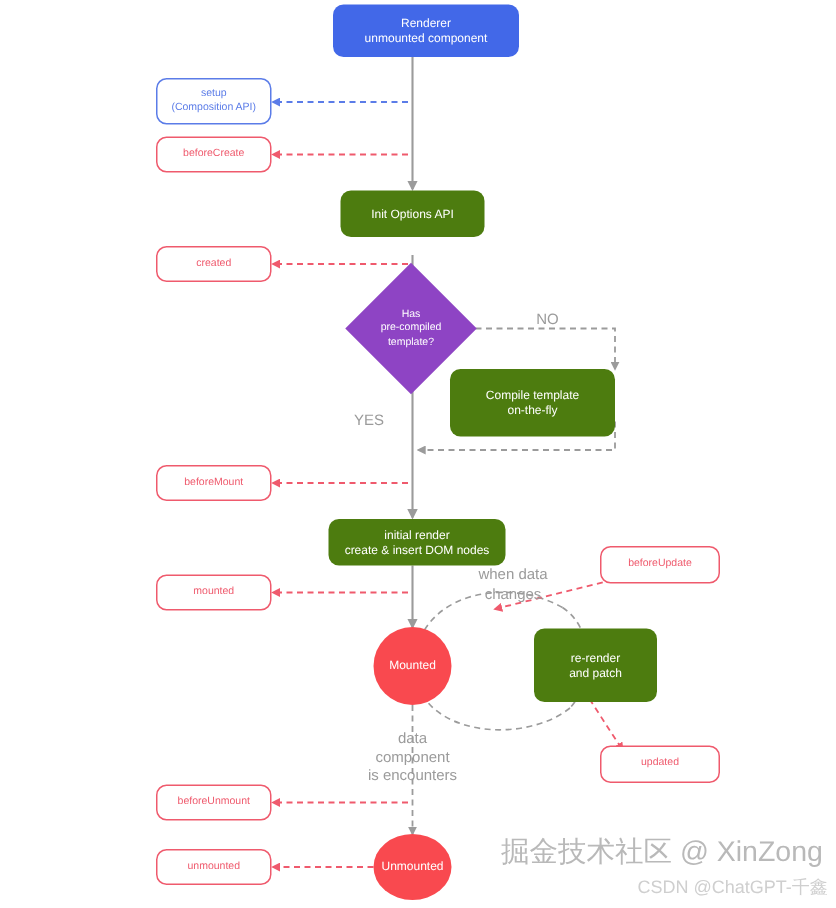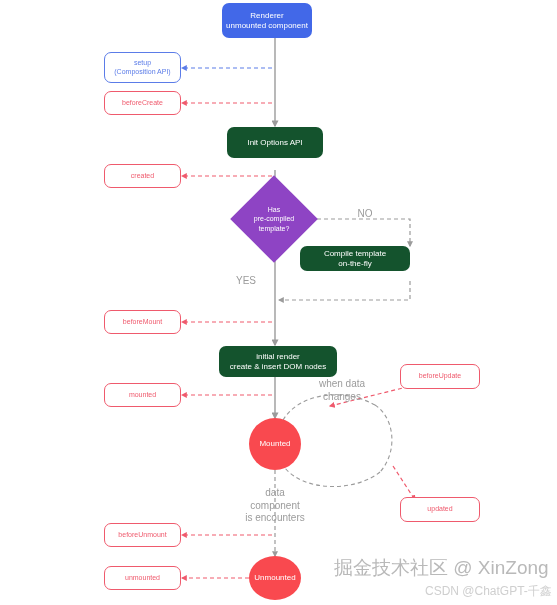--- a/index.html
+++ b/index.html
@@ -48,21 +48,21 @@
     font-size: 7px;
   }
   .node-hook-red {
     background: #ffffff;
     border: 1.2px solid #ef5a6d;
     color: #ef5a6d;
     border-radius: 7px;
     font-size: 7px;
   }
   .node-green {
-    background: #14532d;
+    background: #4d7c0f;
     color: #ffffff;
     border-radius: 7px;
     font-size: 8px;
   }
   .diamond-wrap {
     position: absolute;
     z-index: 5;
   }
   .diamond-shape {
     position: absolute;
@@ -158,21 +158,21 @@
 
     <path d="M 283 420 C 300 392, 345 388, 375 405" stroke="#9b9b9b" stroke-width="1.1" fill="none" stroke-dasharray="4 3"></path>
     <path d="M 375 405 C 395 418, 398 452, 380 472" stroke="#9b9b9b" stroke-width="1.1" fill="none" stroke-dasharray="4 3"></path>
     <path d="M 380 472 C 355 492, 305 492, 285 468" stroke="#9b9b9b" stroke-width="1.1" fill="none" stroke-dasharray="4 3"></path>
 
     <path d="M 330 406 L 415 385" stroke="#ef5a6d" stroke-width="1.2" fill="none" stroke-dasharray="4 3" marker-start="url(#arrow-red)"></path>
 
     <path d="M 393 466 L 415 500" stroke="#ef5a6d" stroke-width="1.2" fill="none" stroke-dasharray="4 3" marker-end="url(#arrow-red)"></path>
   </svg>
 
-  <div class="node node-blue" style="left:222px; top:3px; width:90px; height:35px;">
+  <div class="node node-blue" style="left:222px; top:3px; width:124px; height:35px;">
     <div>
       <div>Renderer</div>
       <div>unmounted component</div>
     </div>
   </div>
 
   <div class="node node-hook-blue" style="left:104px; top:52px; width:77px; height:31px;">
     <div>
       <div>setup</div>
       <div>(Composition API)</div>
@@ -195,21 +195,21 @@
     <div class="diamond-shape"></div>
     <div class="diamond-label">
       <div>
         <div>Has</div>
         <div>pre-compiled</div>
         <div>template?</div>
       </div>
     </div>
   </div>
 
-  <div class="node node-green" style="left:300px; top:246px; width:110px; height:25px;">
+  <div class="node node-green" style="left:300px; top:246px; width:110px; height:45px;">
     <div>
       <div>Compile template</div>
       <div>on-the-fly</div>
     </div>
   </div>
 
   <div class="node node-hook-red" style="left:104px; top:310px; width:77px; height:24px;">
     <span>beforeMount</span>
   </div>
 
@@ -225,20 +225,26 @@
   </div>
 
   <div class="node node-circle" style="left:249px; top:418px; width:52px; height:52px;">
     <span>Mounted</span>
   </div>
 
   <div class="node node-hook-red" style="left:400px; top:364px; width:80px; height:25px;">
     <span>beforeUpdate</span>
   </div>
 
+  <div class="node node-green" style="left:356px; top:419px; width:82px; height:49px;">
+    <div>
+      <div>re-render</div>
+      <div>and patch</div>
+    </div>
+  </div>
 
   <div class="node node-hook-red" style="left:400px; top:497px; width:80px; height:25px;">
     <span>updated</span>
   </div>
 
   <div class="node node-hook-red" style="left:104px; top:523px; width:77px; height:24px;">
     <span>beforeUnmount</span>
   </div>
 
   <div class="node node-hook-red" style="left:104px; top:566px; width:77px; height:24px;">

